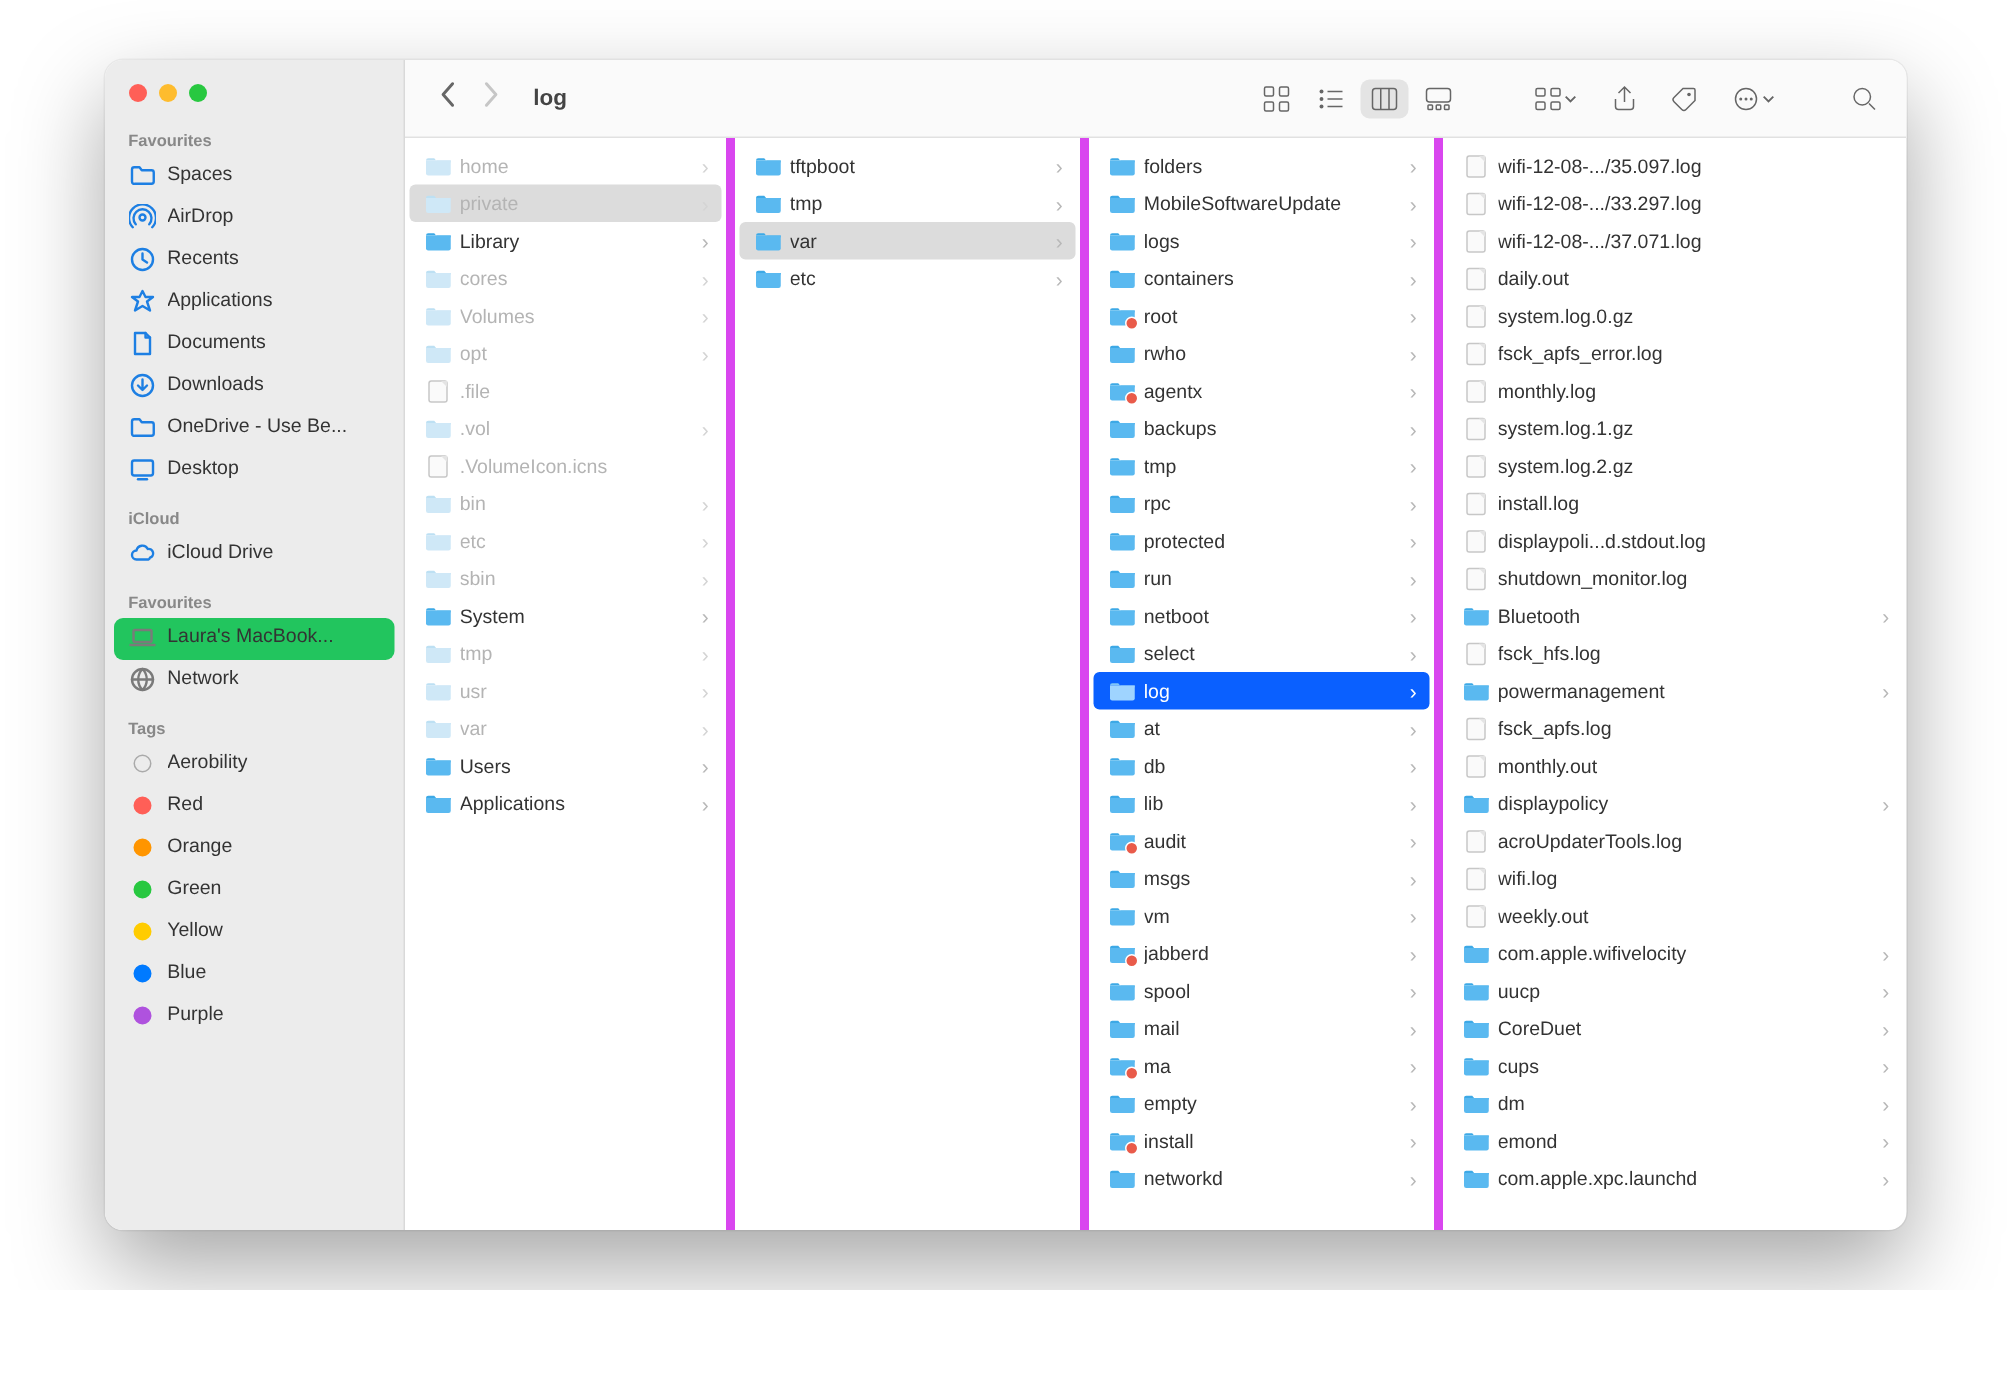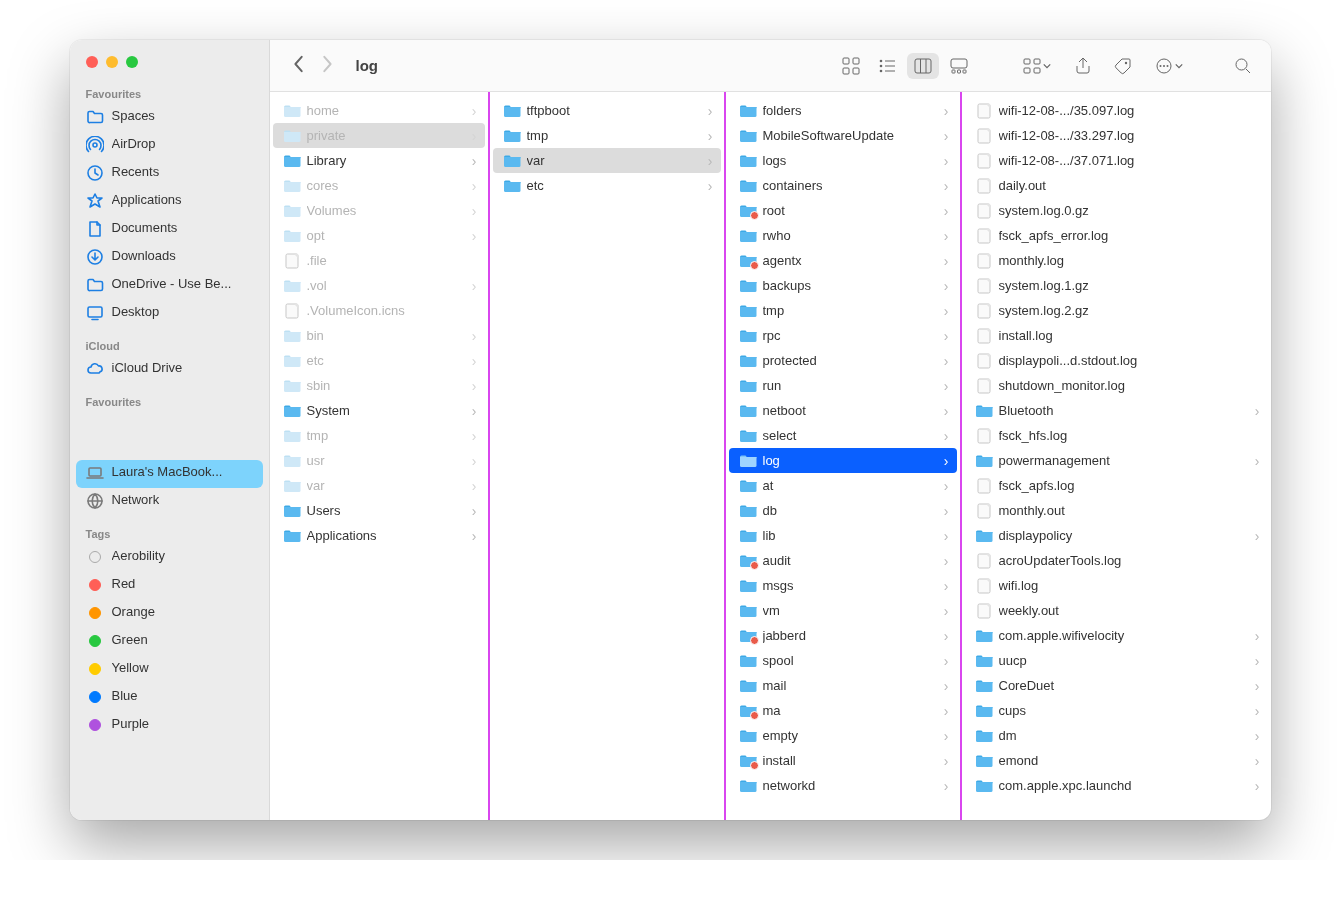--- a/index.html
+++ b/index.html
@@ -42,21 +42,21 @@
   align-items: flex-start;
   gap: 8px;
   padding: 4px 10px;
   margin: 0 6px;
   border-radius: 6px;
   font-size: 13px;
   color: #333;
   cursor: default;
   height: 28px;
 }
-.sb-item.selected { background: #7dd3fc; margin-top: 48px; }
+.sb-item.selected { background: #22c55e; }
 .sb-item .icon { width: 18px; height: 18px; display: flex; align-items: center; justify-content: center; flex-shrink: 0; }
 .sb-item .label { overflow: hidden; text-overflow: ellipsis; white-space: nowrap; }
 .tag-dot { width: 12px; height: 12px; border-radius: 50%; border: 1px solid #aaa; flex-shrink: 0; }
 .main {
   flex: 1;
   display: flex;
   flex-direction: column;
 }
 .toolbar {
   height: 52px;
@@ -74,21 +74,21 @@
 .tb-group { display: flex; align-items: center; gap: 4px; }
 .tb-btn { width: 32px; height: 26px; display: flex; align-items: center; justify-content: center; border-radius: 6px; color: #666; }
 .tb-btn.active { background: #e4e4e4; }
 .tb-btn svg { width: 18px; height: 18px; stroke: currentColor; }
 .columns {
   flex: 1;
   display: flex;
   overflow: hidden;
 }
 .col {
-  border-right: 2px solid #d946ef;
+  border-right: 6px solid #d946ef;
   overflow-y: auto;
   overflow-x: hidden;
   padding-top: 6px;
   flex-shrink: 0;
 }
 .col1 { width: 220px; }
 .col2 { width: 236px; }
 .col3 { width: 236px; }
 .col4 { flex: 1; border-right: none; }
 .row {

